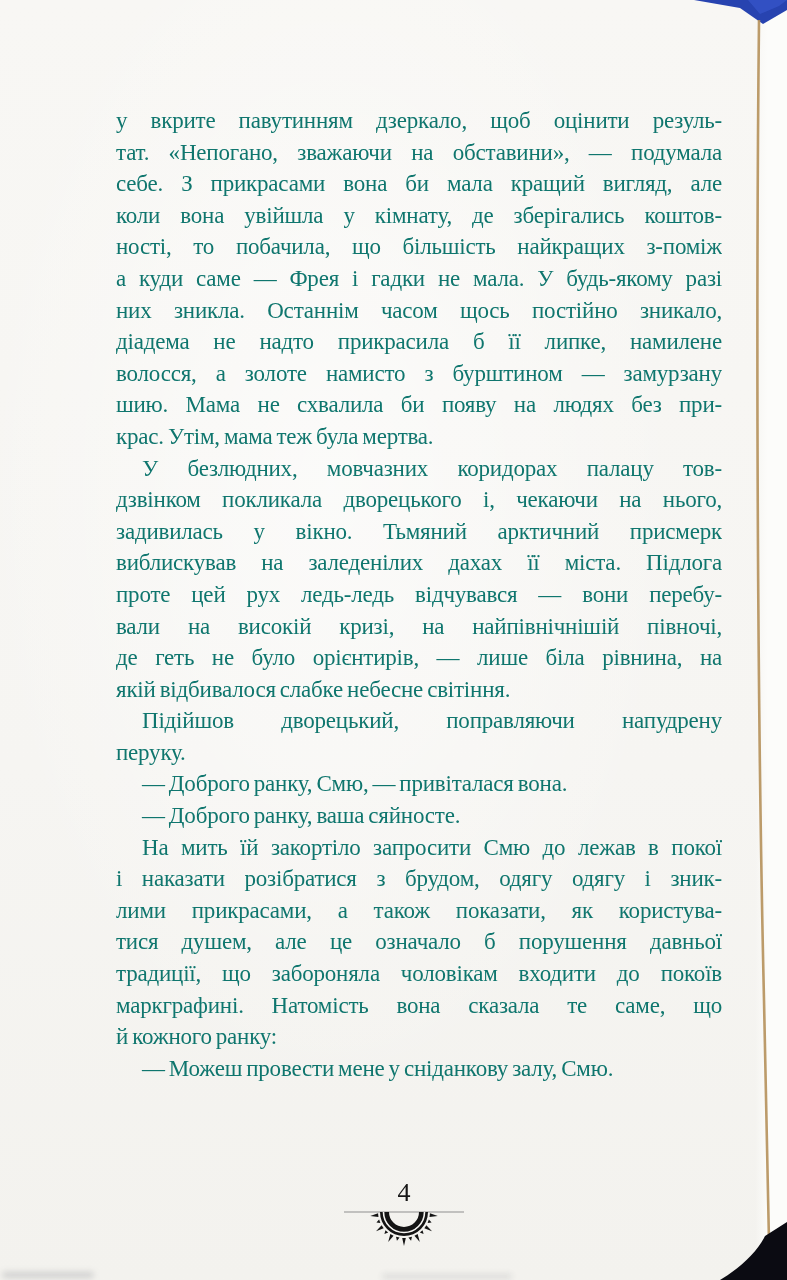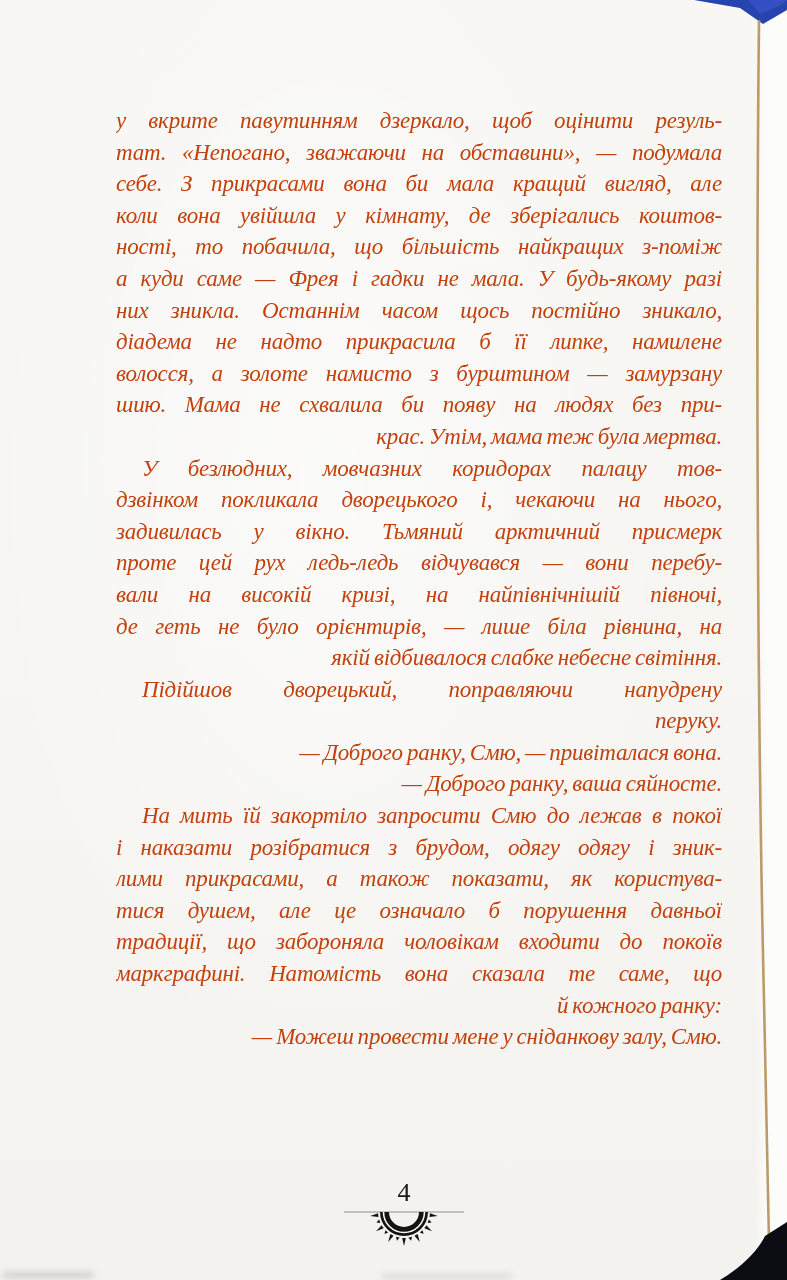--- a/index.html
+++ b/index.html
@@ -14,24 +14,24 @@
       radial-gradient(ellipse at 42% 38%, rgba(255,255,255,.55) 0%, rgba(255,255,255,0) 55%),
       linear-gradient(180deg,#f8f7f4 0%,#f6f5f2 60%,#f3f2ee 100%);
   }
   
   .beyond-edge{
     position:absolute;top:0;right:0;width:32px;height:1280px;
     background:linear-gradient(90deg, rgba(252,252,250,0) 0%, #fcfcfa 40%);
   }
   .text-block{
     position:absolute;left:116px;top:105px;width:606px;
-    font-size:23px;line-height:31.6px;color:#c2410c;
-    letter-spacing:-0.2px;word-spacing:-1.5px;font-style:italic;
+    font-size:23px;line-height:31.6px;color:#0f766e;
+    letter-spacing:-0.2px;word-spacing:-1.5px;
   }
-  .line{height:31.6px;overflow:hidden;text-align:right;}
+  .line{height:31.6px;overflow:hidden;text-align:left;}
   .line.just{text-align:justify;text-align-last:justify;text-justify:inter-word;}
   .line.indent{padding-left:26px;}
   .pageno{
     position:absolute;left:344px;top:1178px;width:120px;
     text-align:center;font-size:26px;color:#161616;line-height:30px;
   }
   .ornament{position:absolute;left:344px;top:1206px;width:120px;height:52px;}
   .smudge{position:absolute;background:rgba(58,64,80,.20);filter:blur(3px);border-radius:3px;}
   .smudge.a{left:2px;top:1272px;width:92px;height:6px;}
   .smudge.b{left:382px;top:1274px;width:130px;height:5px;opacity:.7;}
@@ -51,20 +51,21 @@
     <div class="line just">ності, то побачила, що більшість найкращих з-поміж</div>
     <div class="line just">а куди саме — Фрея і гадки не мала. У будь-якому разі</div>
     <div class="line just">них зникла. Останнім часом щось постійно зникало,</div>
     <div class="line just">діадема не надто прикрасила б її липке, намилене</div>
     <div class="line just">волосся, а золоте намисто з бурштином — замурзану</div>
     <div class="line just">шию. Мама не схвалила би появу на людях без при-</div>
     <div class="line">крас. Утім, мама теж була мертва.</div>
     <div class="line indent just">У безлюдних, мовчазних коридорах палацу тов-</div>
     <div class="line just">дзвінком покликала дворецького і, чекаючи на нього,</div>
     <div class="line just">задивилась у вікно. Тьмяний арктичний присмерк</div>
+    <div class="line just">виблискував на заледенілих дахах її міста. Підлога</div>
     <div class="line just">проте цей рух ледь-ледь відчувався — вони перебу-</div>
     <div class="line just">вали на високій кризі, на найпівнічнішій півночі,</div>
     <div class="line just">де геть не було орієнтирів, — лише біла рівнина, на</div>
     <div class="line">якій відбивалося слабке небесне світіння.</div>
     <div class="line indent just">Підійшов дворецький, поправляючи напудрену</div>
     <div class="line">перуку.</div>
     <div class="line indent">— Доброго ранку, Смю, — привіталася вона.</div>
     <div class="line indent">— Доброго ранку, ваша сяйносте.</div>
     <div class="line indent just">На мить їй закортіло запросити Смю до лежав в покої</div>
     <div class="line just">і наказати розібратися з брудом, одягу одягу і зник-</div>

